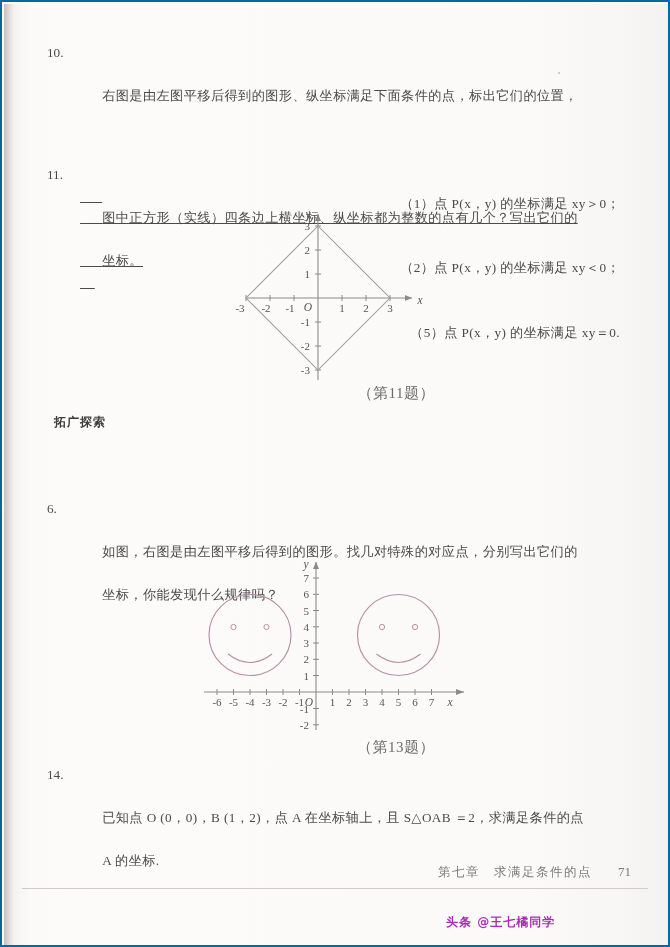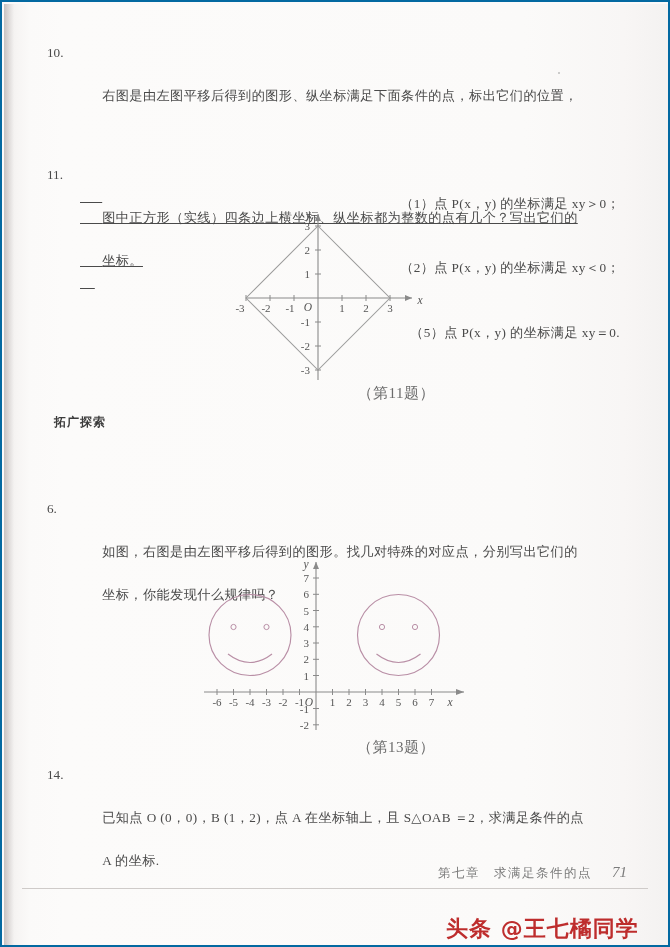--- a/index.html
+++ b/index.html
@@ -91,28 +91,28 @@
     letter-spacing: .5px;
     width: 200px;
   }
 
   .footer {
     position: absolute;
     color: #7b7b7b;
     font-size: 12.5px;
     letter-spacing: 1.5px;
   }
-  .footer .pg { letter-spacing: 0; margin-left: 20px; font-size: 15px; font-style: italic; }
+  .footer .pg { letter-spacing: 0; margin-left: 26px; font-size: 13px; }
 
   .watermark {
     position: absolute;
     font-family: "DejaVu Sans", "Liberation Sans", sans-serif;
-    font-size: 22px;
+    font-size: 12px;
     font-weight: 700;
-    color: #b91c1c;
+    color: #a21caf;
     letter-spacing: 1px;
     opacity: .92;
     text-align: center;
   }
   .rule {
     position: absolute;
     background: #cfcbc9;
     height: 1px;
   }
 

